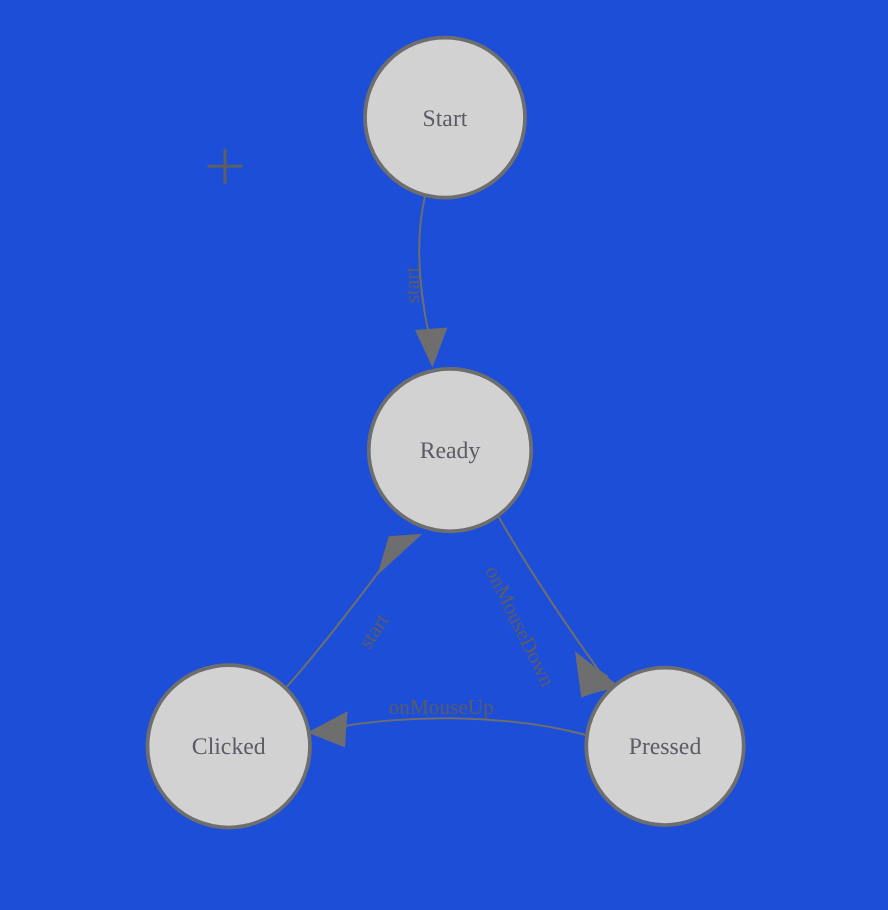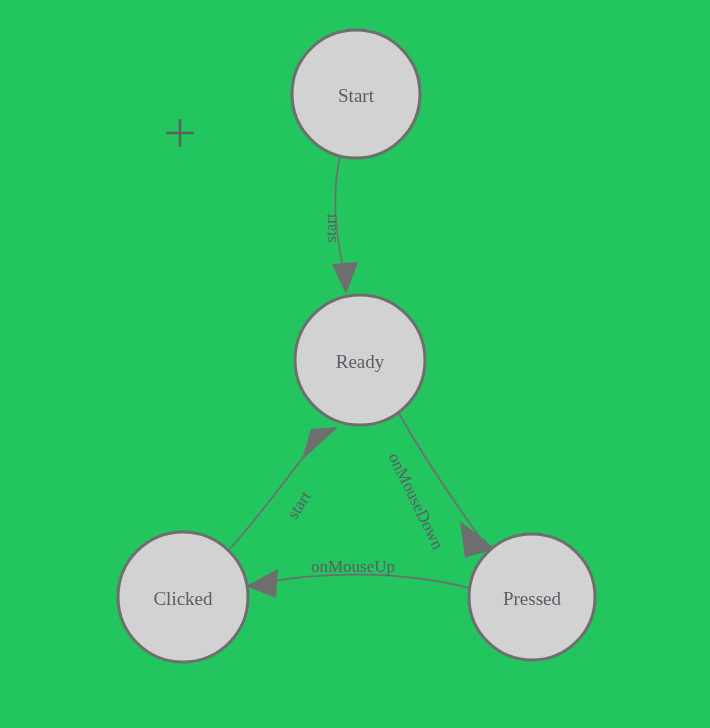--- a/index.html
+++ b/index.html
@@ -8,21 +8,21 @@
     padding: 0;
     background: #ffffff;
   }
   body {
     font-family: "Liberation Serif", "DejaVu Serif", serif;
   }
   #canvas-root {
     position: relative;
     width: 710px;
     height: 728px;
-    background: #22c55e;
+    background: #1d4ed8;
     overflow: hidden;
   }
   #diagram-svg {
     position: absolute;
     top: 0;
     left: 0;
     width: 710px;
     height: 728px;
     display: block;
   }

